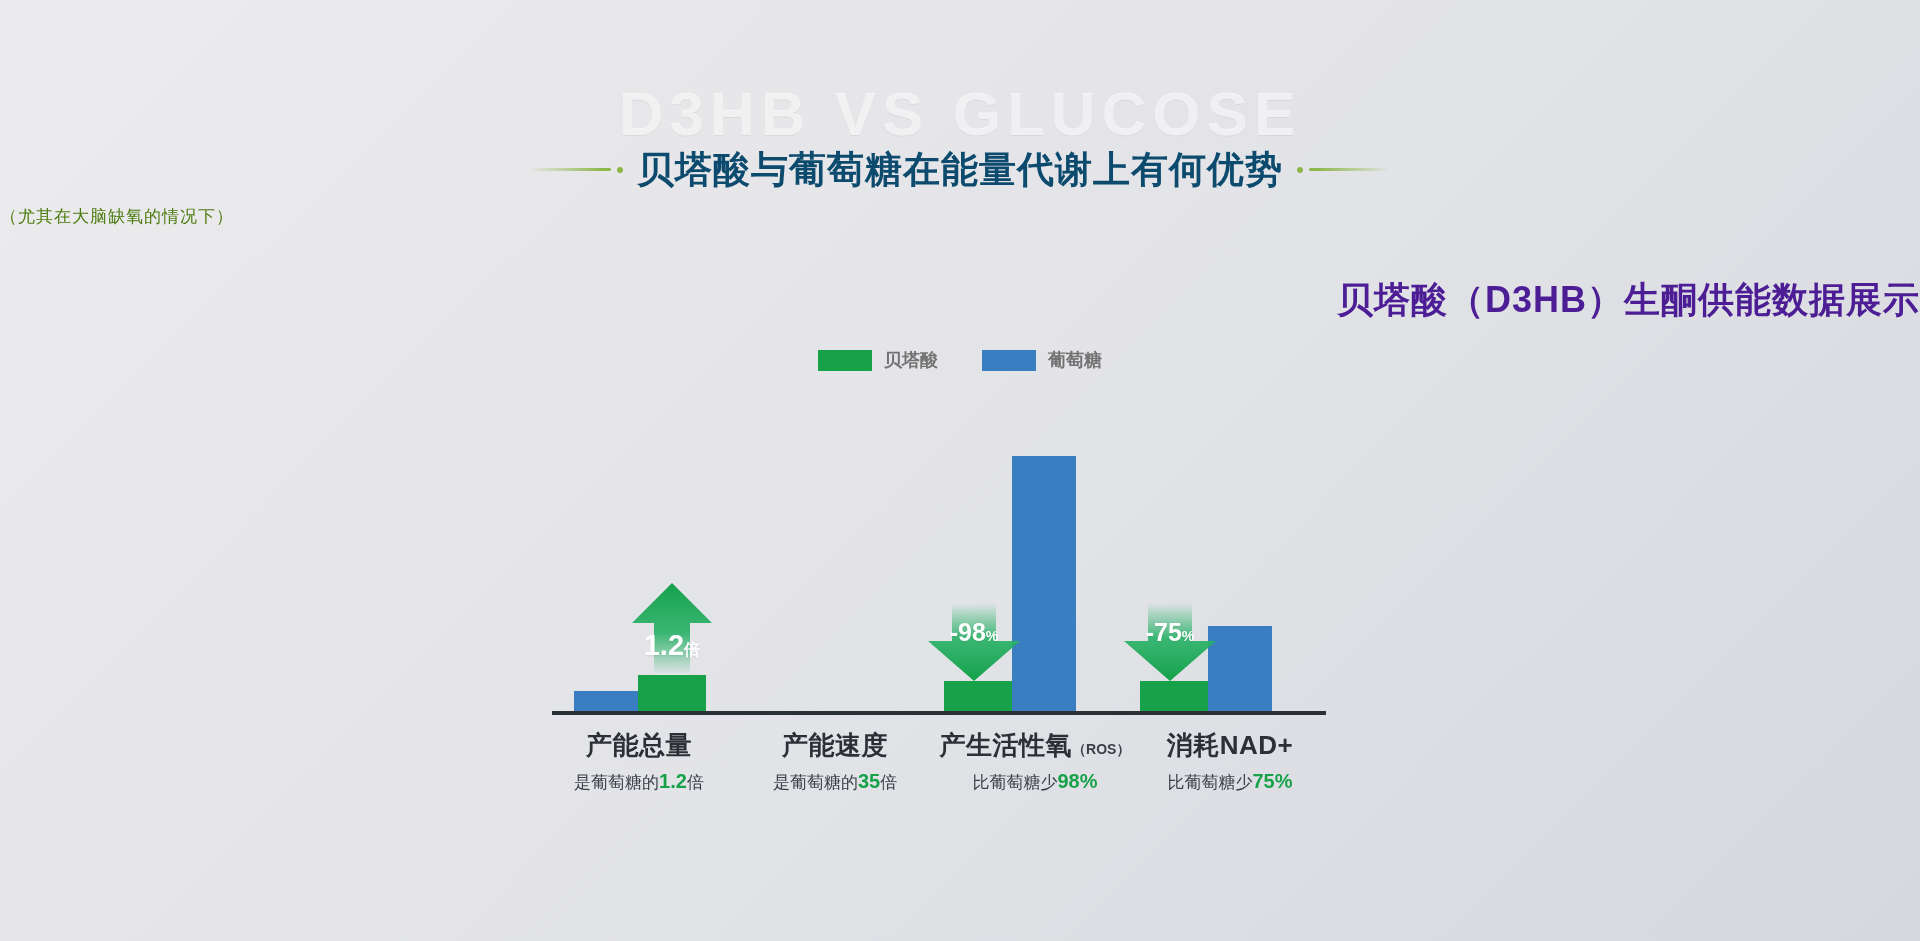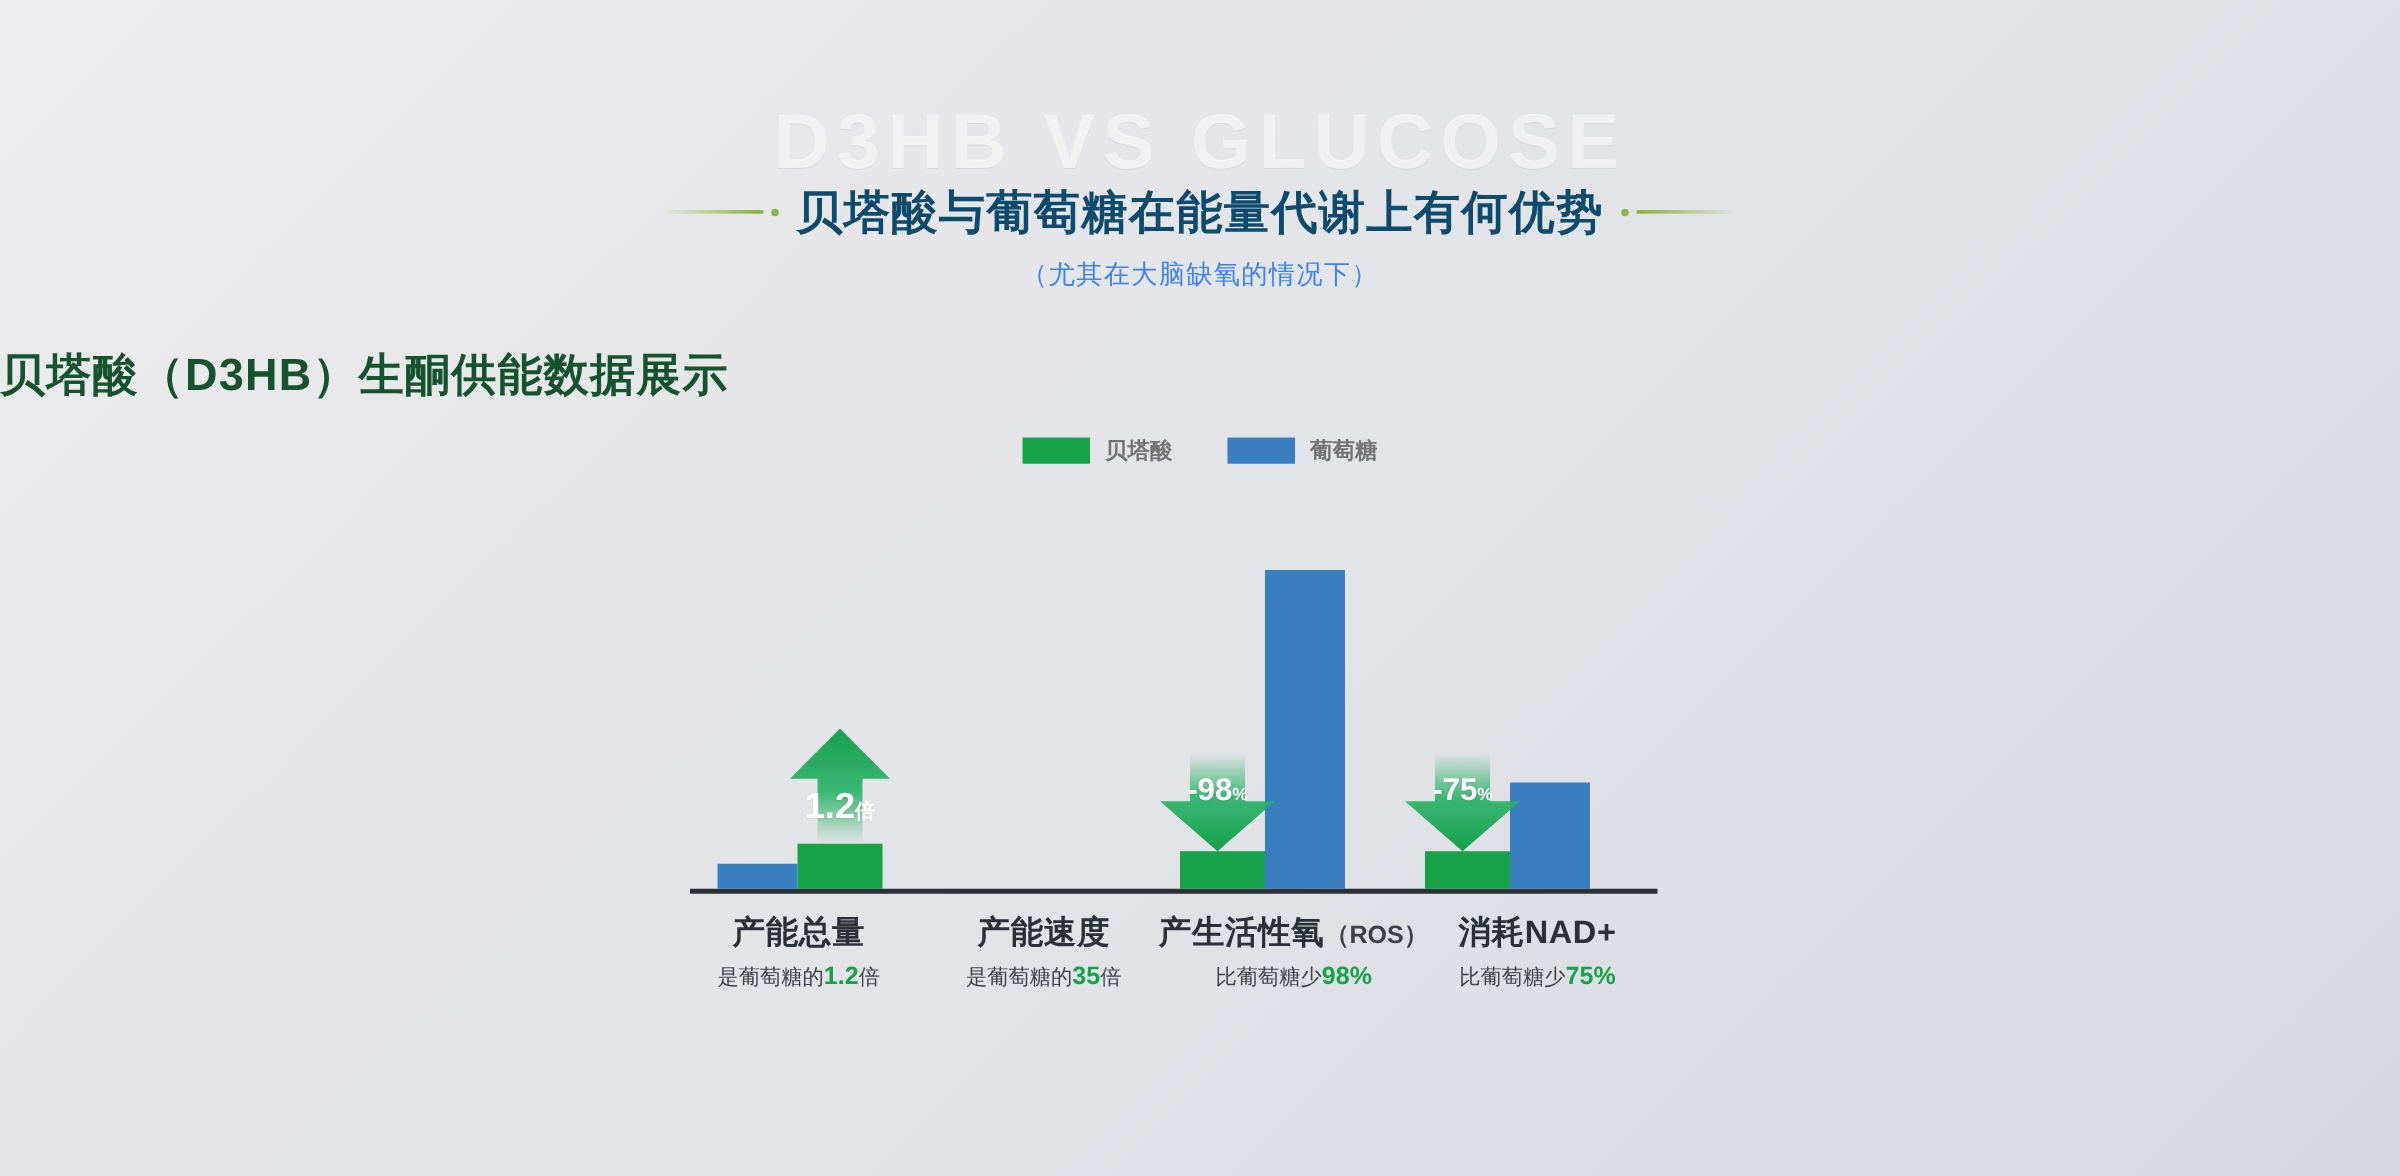--- a/index.html
+++ b/index.html
@@ -81,36 +81,35 @@
     letter-spacing: 1px;
     white-space: nowrap;
   }
 
   
   .subheadline {
     position: absolute;
     top: 205px;
     left: 0;
     width: 1920px;
-    text-align: center;
-    font-size: 21px;
-    color: #3b82f6;
+    font-size: 17px;
+    color: #4d7c0f;
     letter-spacing: 1px;
   }
 
   
   .chart-title {
     position: absolute;
     top: 276px;
     left: 0;
     width: 1920px;
-    text-align: left;
+    text-align: right;
     font-size: 36px;
     font-weight: 700;
-    color: #14532d;
+    color: #4c1d95;
     letter-spacing: 1px;
   }
 
   .legend {
     position: absolute;
     top: 348px;
     left: 0;
     width: 1920px;
     display: flex;
     align-items: center;
@@ -195,21 +194,21 @@
     text-align: center;
   }
   .cat-name {
     font-size: 26px;
     color: #2b2f36;
     white-space: nowrap;
     letter-spacing: 0.5px;
     font-weight: bold;
   }
   .cat-name .paren {
-    font-size: 20px;
+    font-size: 14px;
     color: #3c4048;
     letter-spacing: 0;
     margin-top: 37px;
   }
   .cat-sub {
     margin-top: 7px;
     font-size: 17px;
     color: #3c4048;
     white-space: nowrap;
   }

